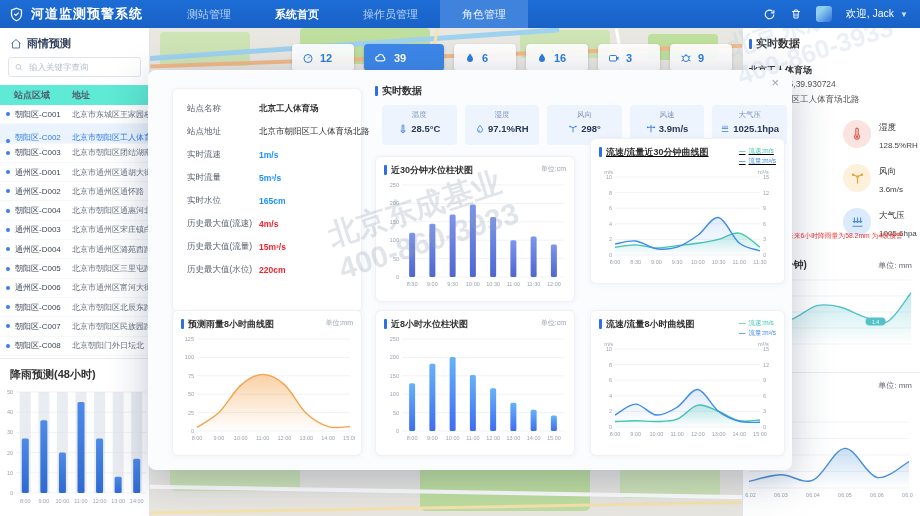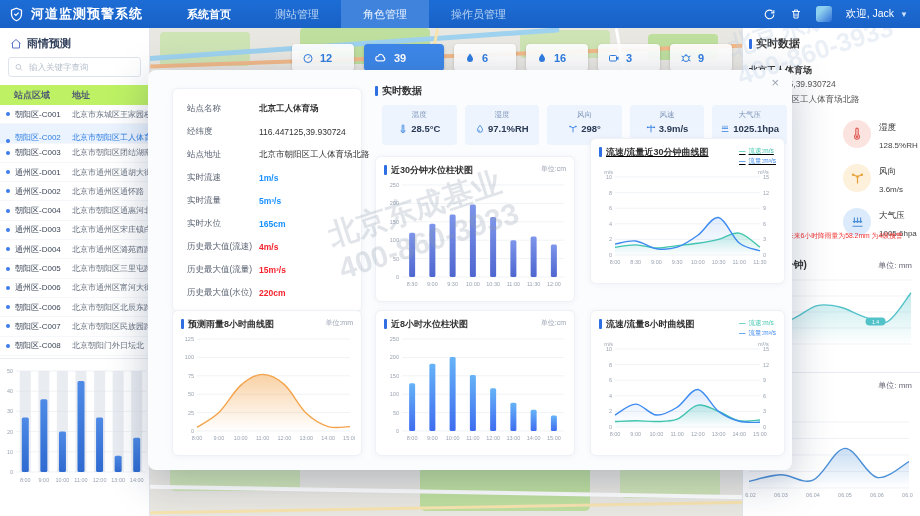--- a/index.html
+++ b/index.html
@@ -29,21 +29,21 @@
   .pills{position:absolute;top:44px;left:292px;display:flex;gap:10px;z-index:5;}
   .pill{height:27px;min-width:62px;background:rgba(255,255,255,.92);border-radius:4px;display:flex;align-items:center;gap:6px;padding:0 10px;color:#2f7de0;font-size:11px;font-weight:bold;box-shadow:0 1px 3px rgba(0,0,0,.18);cursor:pointer;}
   .pill.active{background:#3d87e8;color:#fff;min-width:80px;}
 
   
   .left-panel{position:absolute;top:28px;left:0;width:150px;bottom:0;background:#fff;border-right:1px solid #e2e6ec;z-index:20;display:flex;flex-direction:column;}
   .lp-head{display:flex;align-items:center;gap:5px;padding:8px 10px 6px;font-size:11px;font-weight:bold;color:#32405b;}
   .lp-search{margin:0 8px 8px;height:20px;border:1px solid #dfe4ec;border-radius:3px;display:flex;align-items:center;gap:4px;padding:0 6px;background:#fff;}
   .lp-search input{border:0;outline:0;width:100%;font-size:8.5px;color:#555;font-family:"Liberation Sans",sans-serif;}
   .lp-search input::placeholder{color:#b6bfcc;}
-  .lp-thead{display:flex;background:#bef264;font-size:9px;font-weight:bold;color:#525d73;height:20px;align-items:center;flex:none;}
+  .lp-thead{display:flex;background:#5eead4;font-size:9px;font-weight:bold;color:#525d73;height:20px;align-items:center;flex:none;}
   .lp-thead .h1{width:72px;padding-left:14px;}
   .lp-row{display:flex;align-items:center;height:19.3px;font-size:8px;border-bottom:1px solid #f5f7fa;cursor:pointer;flex:none;}
   .lp-row .dot{width:4px;height:4px;border-radius:50%;background:#3d7bf0;margin:0 5px 0 6px;flex:none;}
   .lp-row .sid{width:57px;color:#3c4657;flex:none;}
   .lp-row .addr{flex:1;color:#68717f;white-space:nowrap;overflow:hidden;}
   .lp-row.selected{background:#eaf3fe;align-items:flex-end;}
   .lp-row.selected .sid,.lp-row.selected .addr{color:#2f7de0;}
   .lp-rain{border-top:1px solid #e8ebf0;margin-top:2px;padding-top:4px;}
   .lp-rain-title{font-size:11px;font-weight:bold;color:#333;padding:4px 10px 2px;}
 
@@ -127,24 +127,24 @@
 
   <div class="topbar">
     <span class="logo">
       <svg width="15" height="15" viewBox="0 0 24 24">
           <path d="M12 2l8 3v6c0 5-3.5 9-8 11-4.5-2-8-6-8-11V5z" fill="none" stroke="#fff" stroke-width="2"></path>
           <path d="M8.5 11l2.5 2.5 4.5-4.5" stroke="#fff" stroke-width="2" fill="none"></path>
         </svg>
     </span>
     <span class="app-title">河道监测预警系统</span>
     <div class="nav">
+      <div class="tab">测站管理</div>
       <div class="tab active">系统首页</div>
-      <div class="tab">测站管理</div>
+      <div class="tab">操作员管理</div>
       <div class="tab hl">角色管理</div>
-      <div class="tab">操作员管理</div>
     </div>
     <div class="top-right">
       <span class="tr-icon">
         <svg width="13" height="13" viewBox="0 0 24 24">
             <path d="M20 12a8 8 0 1 1-2.3-5.7M20 4v5h-5" stroke="#fff" stroke-width="2" fill="none"></path>
           </svg>
       </span>
       <span class="tr-icon">
         <svg width="12" height="12" viewBox="0 0 24 24">
             <path d="M4 7h16M9 7V4h6v3M7 7l1 13h8l1-13M10 11v6M14 11v6" stroke="#fff" stroke-width="1.8" fill="none"></path>
@@ -275,20 +275,21 @@
         <span class="dot"></span>
         <span class="sid">朝阳区-C007</span>
         <span class="addr">北京市朝阳区民族园路</span>
       </div>
     <div class="lp-row">
         <span class="dot"></span>
         <span class="sid">朝阳区-C008</span>
         <span class="addr">北京朝阳门外日坛北</span>
       </div>
     <div class="lp-rain">
+      <div class="lp-rain-title">降雨预测(48小时)</div>
       <svg width="150" height="122" viewBox="0 0 150 122">
           <line x1="16" x2="146" y1="109" y2="109" stroke="#e9edf2" stroke-width="0.7"></line>
           <text x="13" y="111" text-anchor="end" font-size="5.5" fill="#9aa3b2">0</text>
           <line x1="16" x2="146" y1="88.80000000000001" y2="88.80000000000001" stroke="#e9edf2" stroke-width="0.7"></line>
           <text x="13" y="90.80000000000001" text-anchor="end" font-size="5.5" fill="#9aa3b2">10</text>
           <line x1="16" x2="146" y1="68.6" y2="68.6" stroke="#e9edf2" stroke-width="0.7"></line>
           <text x="13" y="70.6" text-anchor="end" font-size="5.5" fill="#9aa3b2">20</text>
           <line x1="16" x2="146" y1="48.400000000000006" y2="48.400000000000006" stroke="#e9edf2" stroke-width="0.7"></line>
           <text x="13" y="50.400000000000006" text-anchor="end" font-size="5.5" fill="#9aa3b2">30</text>
           <line x1="16" x2="146" y1="28.199999999999996" y2="28.199999999999996" stroke="#e9edf2" stroke-width="0.7"></line>
@@ -414,24 +415,20 @@
       </svg>
   </div>
 
   <div class="modal">
     <span class="close">×</span>
 
     <div class="card info-card">
       <div class="info-row">
           <span class="ilabel">站点名称</span>
           <span class="ival strong">北京工人体育场</span>
-        </div>
-      <div class="info-row">
-          <span class="ilabel">经纬度</span>
-          <span class="ival">116.447125,39.930724</span>
         </div>
       <div class="info-row">
           <span class="ilabel">站点地址</span>
           <span class="ival">北京市朝阳区工人体育场北路</span>
         </div>
       <div class="info-row">
           <span class="ilabel">实时流速</span>
           <span class="ival blue">1m/s</span>
         </div>
       <div class="info-row">

